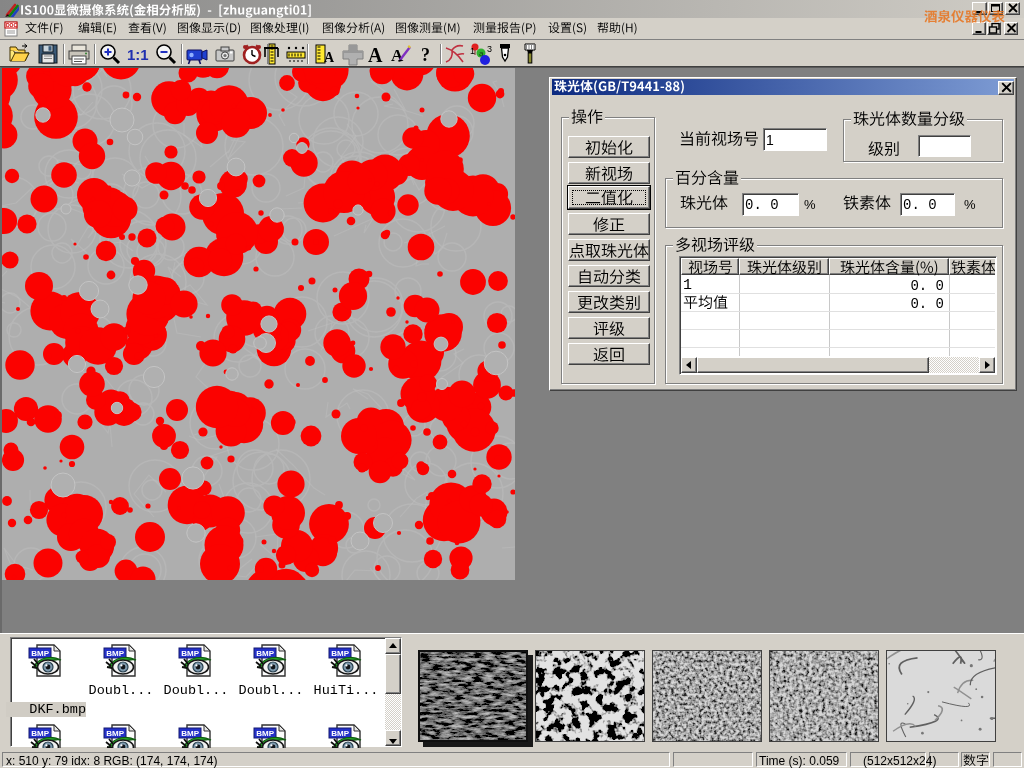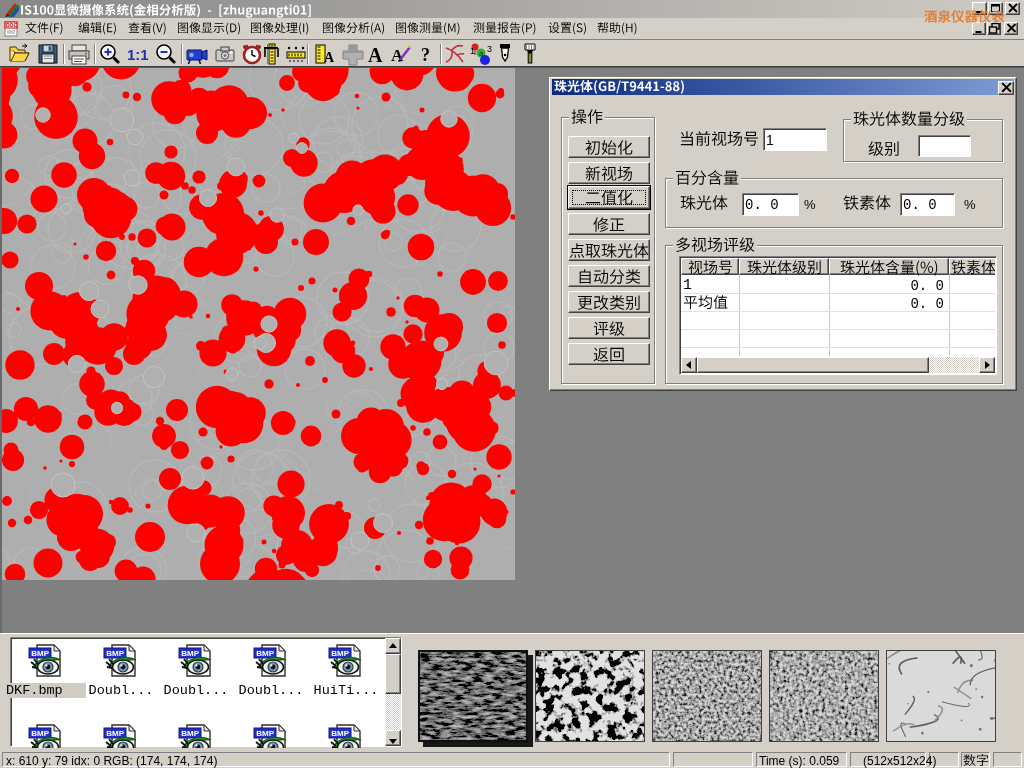--- a/index.html
+++ b/index.html
@@ -1393,21 +1393,21 @@
     <path d="M26 1 L26 7 L32 7 Z" fill="#e6e6e6" stroke="#303030"></path>
     <rect x="1" y="4" width="22" height="10" fill="#2431c8" stroke="#151a70"></rect>
     <text x="3.2" y="12.2" font-size="8" font-weight="bold" fill="#fff" font-family="Liberation Sans">BMP</text>
     <path d="M6 22 C12 13 24 11 33 16 C28 15 24 16 20 19 L10 25 Z" fill="#28a428" stroke="#0e5a0e" stroke-width="1.2"></path>
     <path d="M3 18 l5 4 M4 23 l5 1 M6 15 l4 5" stroke="#101010" stroke-width="1.8"></path>
     <ellipse cx="20" cy="23" rx="10.5" ry="7" fill="#f2f2f2" stroke="#181818" stroke-width="1.6"></ellipse>
     <circle cx="20" cy="23" r="5" fill="#7e99ad" stroke="#28404e" stroke-width="1.2"></circle>
     <circle cx="20" cy="23" r="2.4" fill="#101418"></circle>
     <circle cx="18.4" cy="21.4" r="1.1" fill="#fff"></circle>
   </svg>
-<div class="abs" style="left:6px;top:683px;width:80px;text-align:left;font-size:13.5px;font-family:Liberation Mono;background:#d0ccc4;">DKF.bmp</div>
+<div class="abs" style="left:6px;top:702px;width:80px;text-align:right;font-size:13.5px;font-family:Liberation Mono;background:#d0ccc4;">DKF.bmp</div>
 <svg class="abs" style="left:28px;top:724px" width="36" height="34" viewBox="0 0 36 34">
     <path d="M9 1 L26 1 L32 7 L32 32 L9 32 Z" fill="#fdfdfd" stroke="#303030" stroke-width="1.4"></path>
     <path d="M26 1 L26 7 L32 7 Z" fill="#e6e6e6" stroke="#303030"></path>
     <rect x="1" y="4" width="22" height="10" fill="#2431c8" stroke="#151a70"></rect>
     <text x="3.2" y="12.2" font-size="8" font-weight="bold" fill="#fff" font-family="Liberation Sans">BMP</text>
     <path d="M6 22 C12 13 24 11 33 16 C28 15 24 16 20 19 L10 25 Z" fill="#28a428" stroke="#0e5a0e" stroke-width="1.2"></path>
     <path d="M3 18 l5 4 M4 23 l5 1 M6 15 l4 5" stroke="#101010" stroke-width="1.8"></path>
     <ellipse cx="20" cy="23" rx="10.5" ry="7" fill="#f2f2f2" stroke="#181818" stroke-width="1.6"></ellipse>
     <circle cx="20" cy="23" r="5" fill="#7e99ad" stroke="#28404e" stroke-width="1.2"></circle>
     <circle cx="20" cy="23" r="2.4" fill="#101418"></circle>
@@ -1602,20 +1602,20 @@
     <circle cx="107" cy="69" r="1.6" fill="#777"></circle>
   </svg>
 <div class="abs" style="left:0;top:750px;width:1024px;height:18px;background:#d4d0c8;border-top:1px solid #d4d0c8"></div>
 <div class="abs ssec" style="left:2px;top:752px;width:668px;height:15px"></div>
 <div class="abs ssec" style="left:673px;top:752px;width:80px;height:15px"></div>
 <div class="abs ssec" style="left:756px;top:752px;width:91px;height:15px"></div>
 <div class="abs ssec" style="left:850px;top:752px;width:76px;height:15px"></div>
 <div class="abs ssec" style="left:929px;top:752px;width:30px;height:15px"></div>
 <div class="abs ssec" style="left:961px;top:752px;width:29px;height:15px"></div>
 <div class="abs ssec" style="left:993px;top:752px;width:29px;height:15px"></div>
-<div class="abs" style="left:6px;top:754px;font-size:12px">x: 610 y: 79  idx: 0  RGB: (174, 174, 174)</div>
+<div class="abs" style="left:6px;top:754px;font-size:12px">x: 510 y: 79  idx: 8  RGB: (174, 174, 174)</div>
 <div class="abs" style="left:759px;top:754px;font-size:12px">Time (s): 0.059</div>
 <div class="abs" style="left:863px;top:754px;font-size:12px">(512x512x24)</div>
 <svg style="position:absolute;left:963px;top:754px;overflow:visible" width="28" height="18">
     <g fill="#000000" transform="translate(0,11.05) scale(0.013000,-0.013000)">
       <use href="#g107" x="0"></use>
       <use href="#g116" x="1000"></use>
     </g>
   </svg>
 </body></html>

